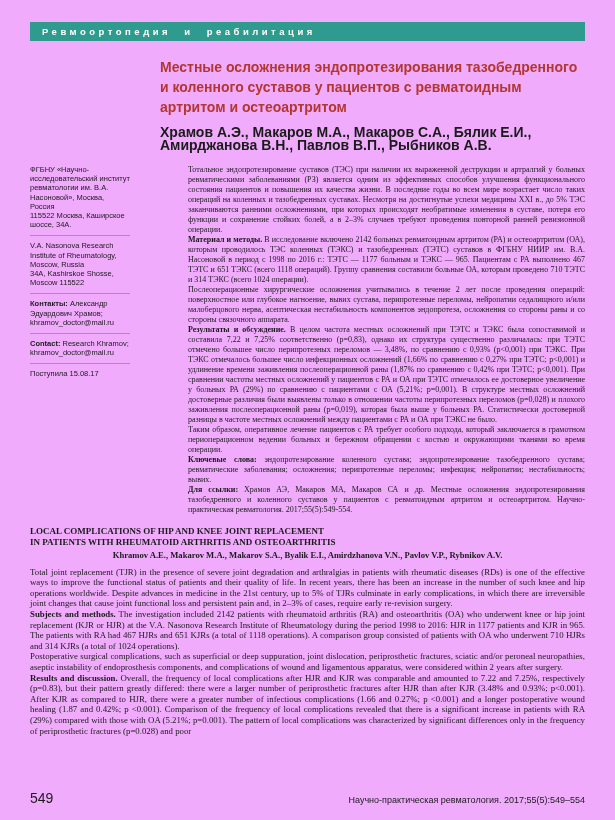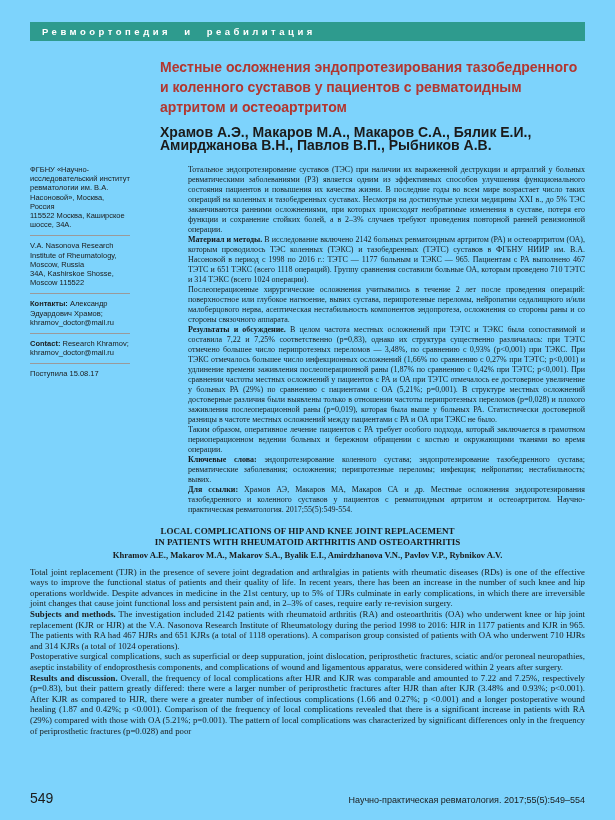--- a/index.html
+++ b/index.html
@@ -2,21 +2,21 @@
 <html><head>
 <meta charset="utf-8">
 <style>
   * { box-sizing: border-box; }
   html, body { margin: 0; padding: 0; background: #ffffff; }
   body { width: 615px; font-family: "Liberation Sans", sans-serif; color: #1b1b1b; }
   .page {
     width: 615px; height: 820px;
     padding: 22px 30px 14px 30px;
     display: flex; flex-direction: column;
-    overflow: hidden; background: #7dd3fc;
+    overflow: hidden; background: #f0abfc;
   }
   .rubric-bar {
     background: #2e9b8e; color: #ffffff;
     font-weight: bold; font-size: 9.5px;
     letter-spacing: 3.5px; word-spacing: 7px;
     padding: 4px 10px 4px 12px;
     margin-bottom: 16px;
   }
   .headings { margin-left: 130px; width: 425px; }
   .title {
@@ -33,21 +33,21 @@
   .sb-block { padding: 5px 0 6px 0; border-top: 1px solid #9a9a9a; }
   .sb-block:first-child { border-top: none; padding-top: 0; }
   .sb-label { font-weight: bold; text-align: center; }
   .main { flex: 1; font-size: 8px; line-height: 10px; }
   .main p { margin: 0; text-align: justify; font-family: Liberation Serif, serif; }
   .en-section {
     margin-top: 11px;
     font-family: "Liberation Serif", serif;
     font-size: 8.8px; line-height: 10.6px;
   }
-  .en-title { text-align: center; font-weight: bold; font-size: 9px; line-height: 11px; font-family: Liberation Serif, serif; }
+  .en-title { text-align: left; font-weight: bold; font-size: 9px; line-height: 11px; font-family: Liberation Serif, serif; }
   .en-authors { text-align: center; font-weight: bold; font-size: 8.6px; margin: 2px 0 6px 0; }
   .en-section p { margin: 0; text-align: justify; }
   .footer {
     margin-top: auto; padding-top: 8px;
     display: flex; justify-content: space-between; align-items: baseline;
     font-size: 9px;
   }
   .page-num { font-size: 14px; }
 </style>
 </head>

